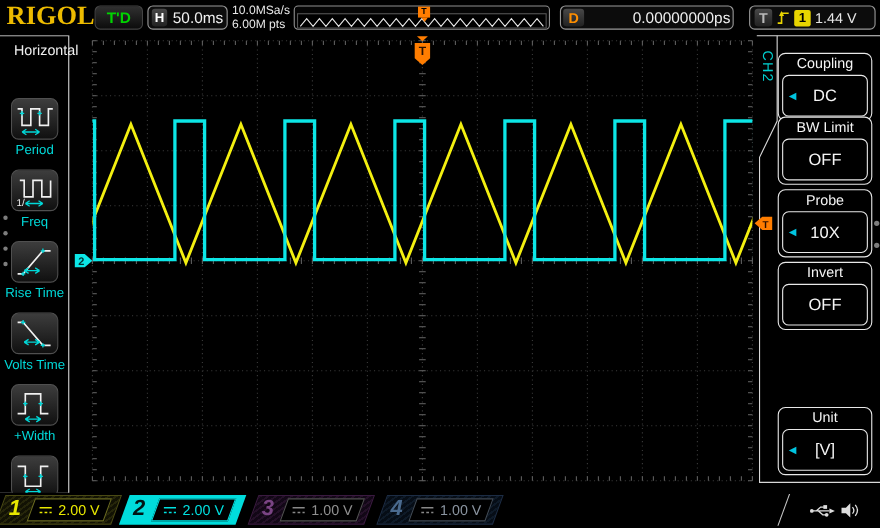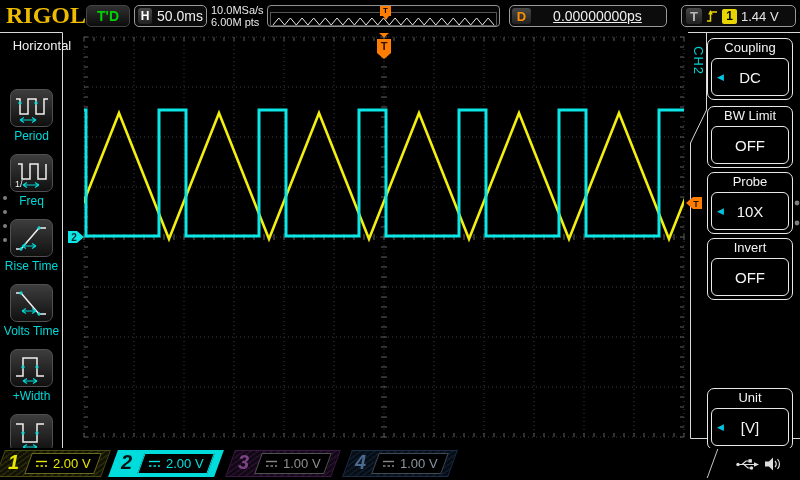--- a/index.html
+++ b/index.html
@@ -15,21 +15,21 @@
   .h-box { position:absolute; left:134px; top:5px; width:73px; height:22px; background:#0c0c0c; border:1px solid #999; border-radius:5px; display:flex; align-items:center; gap:5px; padding:0 3px; }
   .h-chip { background:linear-gradient(#484848,#222); border-radius:3px; width:17px; height:16px; display:flex; align-items:center; justify-content:center; color:#fff; font-weight:bold; font-size:12px; }
   .h-val { color:#f0f0f0; font-size:14px; }
   .srate { position:absolute; left:211px; top:4px; font-size:11px; line-height:12px; color:#e8e8e8; }
   .preview { position:absolute; left:267px; top:5px; width:233px; height:22px; background:#050505; border:1px solid #909090; border-radius:4px; }
   .preview-inner { position:absolute; left:2px; top:6px; width:227px; height:14px; border:1px solid #555; background:#000; }
   .ptag { position:absolute; left:112px; top:0; width:11px; height:10px; background:#ff7d00; color:#000; font-weight:bold; font-size:8px; text-align:center; line-height:10px; z-index:2; }
   .ptag::after { content:""; position:absolute; left:2.5px; top:10px; border-left:3px solid transparent; border-right:3px solid transparent; border-top:4px solid #ff7d00; }
   .d-box { position:absolute; left:509px; top:5px; width:158px; height:22px; background:#0c0c0c; border:1px solid #999; border-radius:5px; display:flex; align-items:center; padding:0 2px; }
   .d-chip { background:linear-gradient(#484848,#222); border-radius:3px; width:19px; height:16px; display:flex; align-items:center; justify-content:center; color:#ff8f00; font-weight:bold; font-size:13px; }
-  .d-val { flex:1; text-align:center; color:#f0f0f0; font-size:14px;text-decoration:underline; }
+  .d-val { flex:1; text-align:right; color:#f0f0f0; font-size:14px; }
   .t-box { position:absolute; left:681px; top:5px; width:115px; height:22px; background:#0c0c0c; border:1px solid #999; border-radius:5px; display:flex; align-items:center; gap:4px; padding:0 4px; }
   .t-chip { background:linear-gradient(#484848,#222); border-radius:3px; width:16px; height:16px; display:flex; align-items:center; justify-content:center; color:#b8b8b8; font-weight:bold; font-size:13px; }
   .src-chip { background:#e8d400; border-radius:2px; width:15px; height:15px; display:flex; align-items:center; justify-content:center; color:#000; font-weight:bold; font-size:12px; }
   .t-val { color:#e5e5e5; font-size:13px; }
 
   
   .left-panel { position:absolute; left:0; top:32px; width:63px; height:416px; z-index:2; }
   .lp-title { position:absolute; left:0; top:6px; width:84px; text-align:center; color:#f0f0f0; font-size:13px; }
   .lbtn { position:absolute; left:10px; width:43px; height:38px; background:linear-gradient(#3d3d3d,#101010); border:1px solid #505050; border-radius:7px; display:flex; align-items:center; justify-content:center; }
   .llabel { position:absolute; left:0; width:63px; text-align:center; color:#00d8d8; font-size:12px; }
@@ -533,21 +533,21 @@
         <path d="M7 17 h4 M9 15 v4 M21 17 h4 M23 15 v4" stroke="#00d8d8" stroke-width="1.2" fill="none"></path>
         <path d="M9 31 H23 M9 31 l4 -2.5 M9 31 l4 2.5 M23 31 l-4 -2.5 M23 31 l-4 2.5" stroke="#00d8d8" stroke-width="1.2" fill="none"></path>
       </svg>
     </div>
     <div class="llabel" style="top:422px">-Width</div>
   </div>
 
   <div class="right-panel">
     <div class="ch-tab">CH2</div>
 
-    <div class="rmenu-item" style="top:6px">
+    <div class="rmenu-item" style="top:16px">
       <div class="rm-label">Coupling</div>
       <div class="rm-value">
         <span class="rm-arrow">◀</span>
         <span>DC</span>
       </div>
     </div>
     <div class="rmenu-item" style="top:74px">
       <div class="rm-label">BW Limit</div>
       <div class="rm-value">
         <span>OFF</span>
@@ -559,21 +559,21 @@
         <span class="rm-arrow">◀</span>
         <span>10X</span>
       </div>
     </div>
     <div class="rmenu-item" style="top:206px">
       <div class="rm-label">Invert</div>
       <div class="rm-value">
         <span>OFF</span>
       </div>
     </div>
-    <div class="rmenu-item" style="top:356px">
+    <div class="rmenu-item" style="top:338px">
       <div class="rm-label">Unit</div>
       <div class="rm-value">
         <span class="rm-arrow">◀</span>
         <span>[V]</span>
       </div>
     </div>
   </div>
 
   <div class="bottombar">
     <div class="chan ch1" style="left:0">

